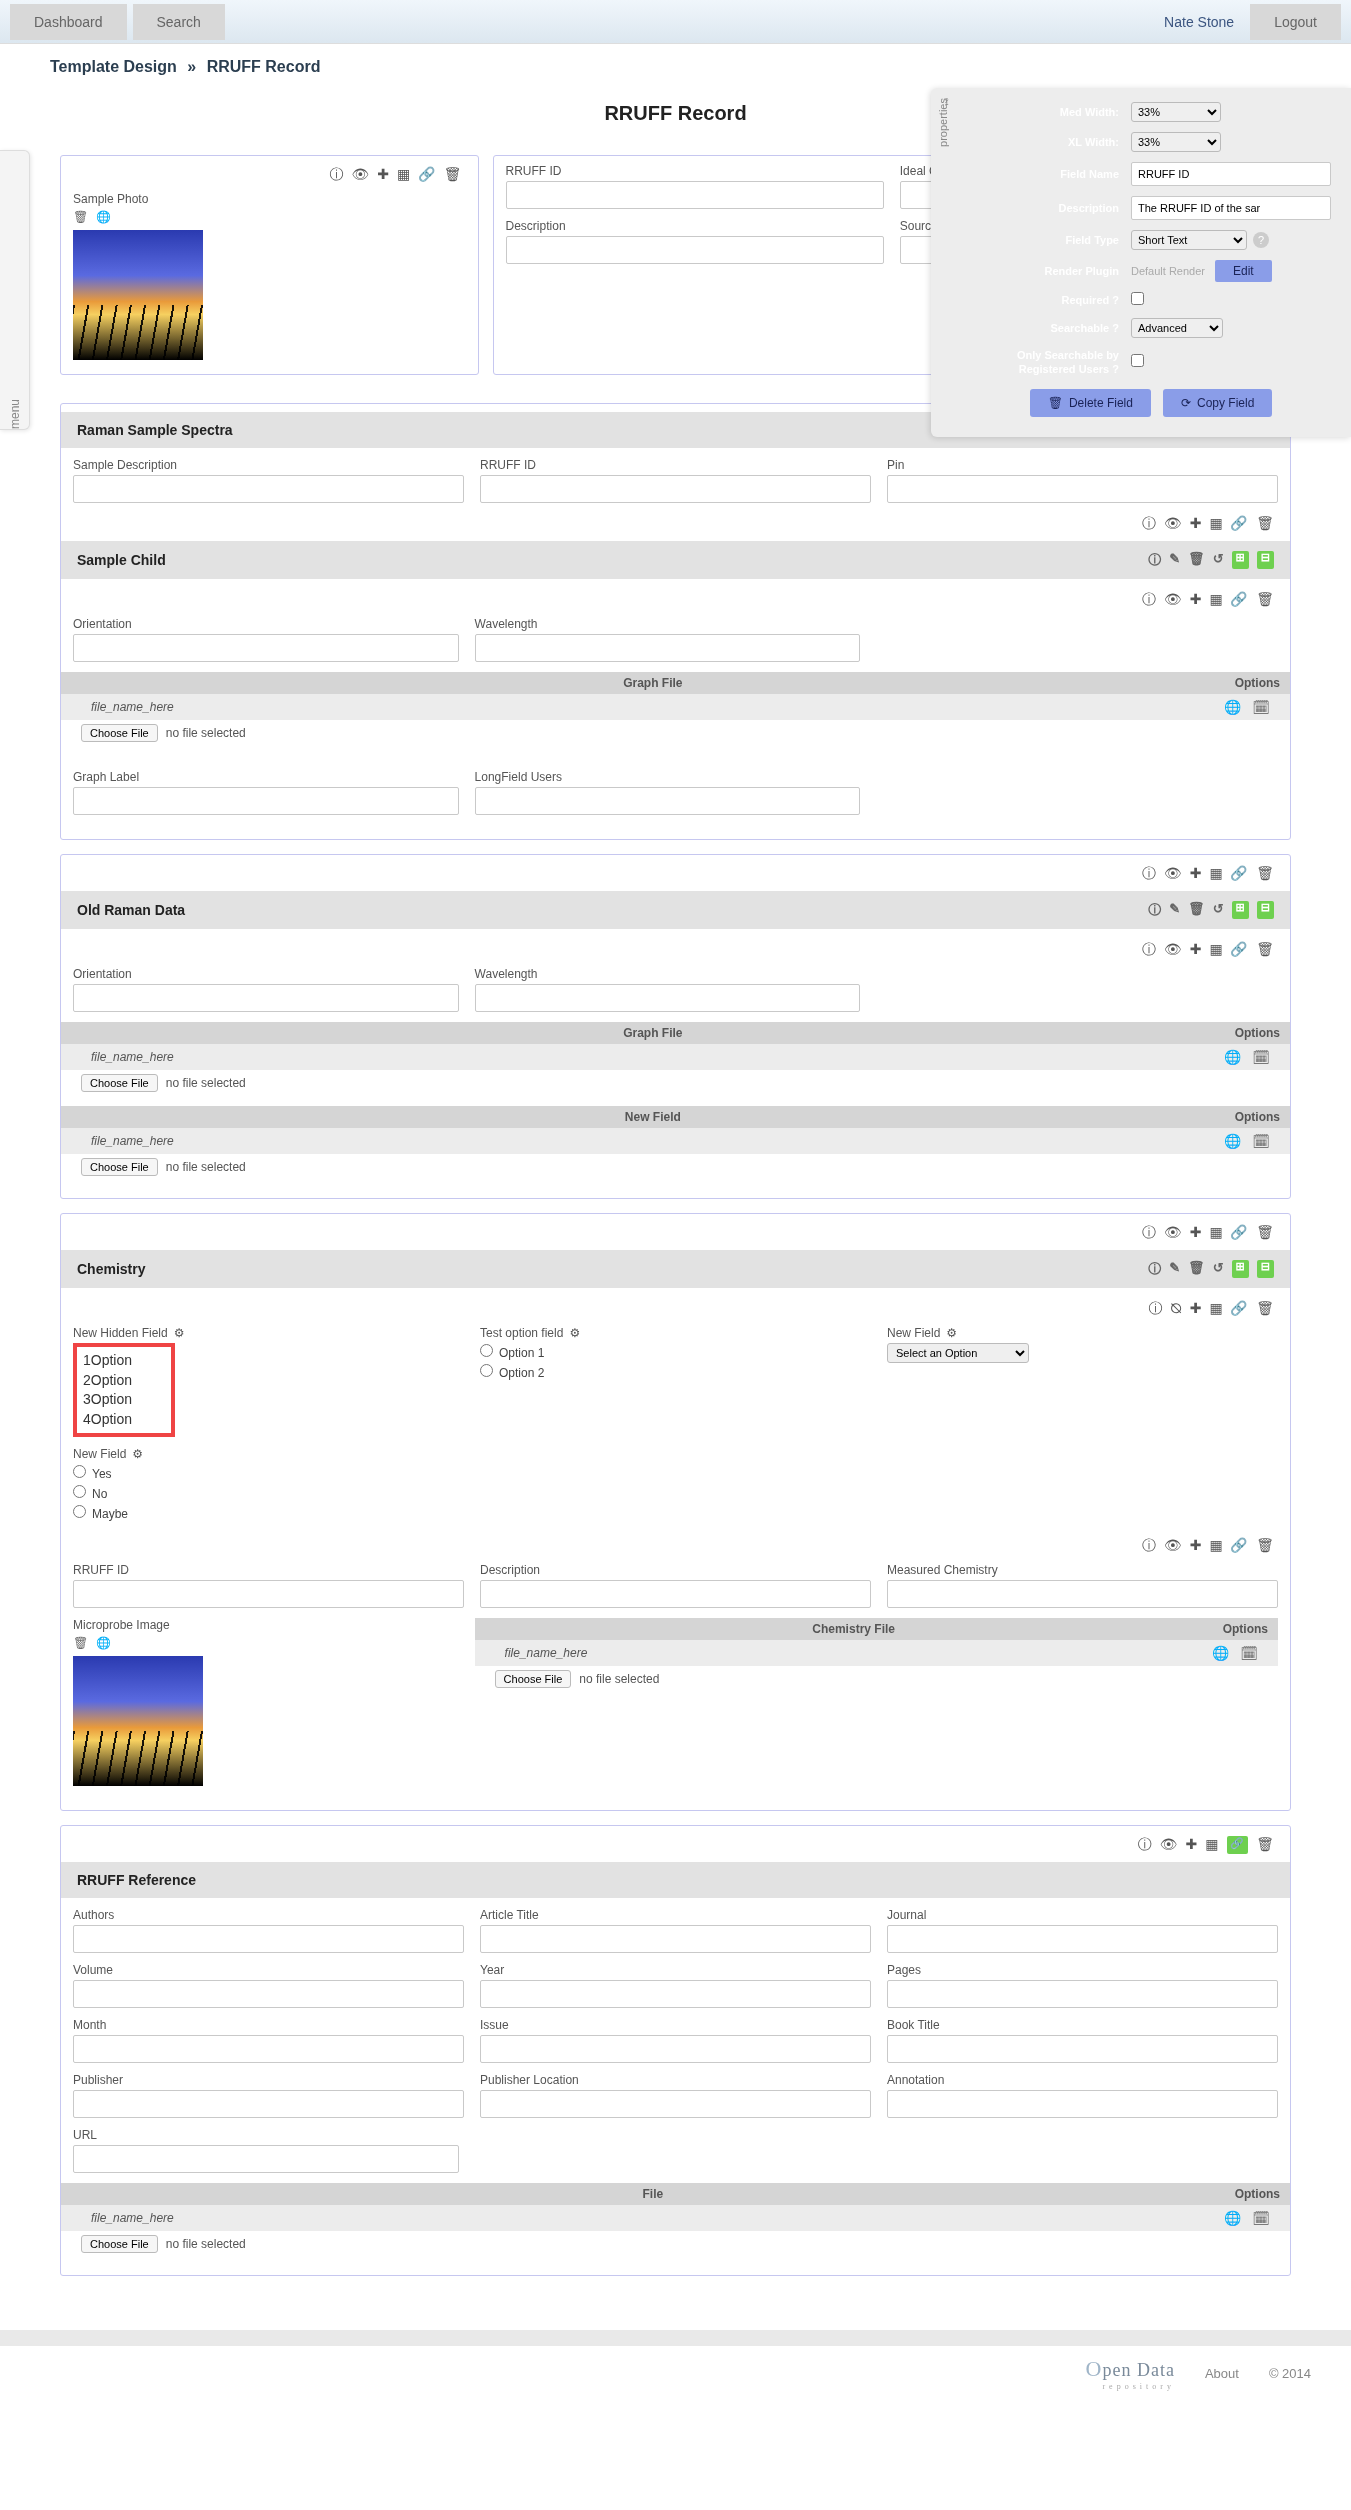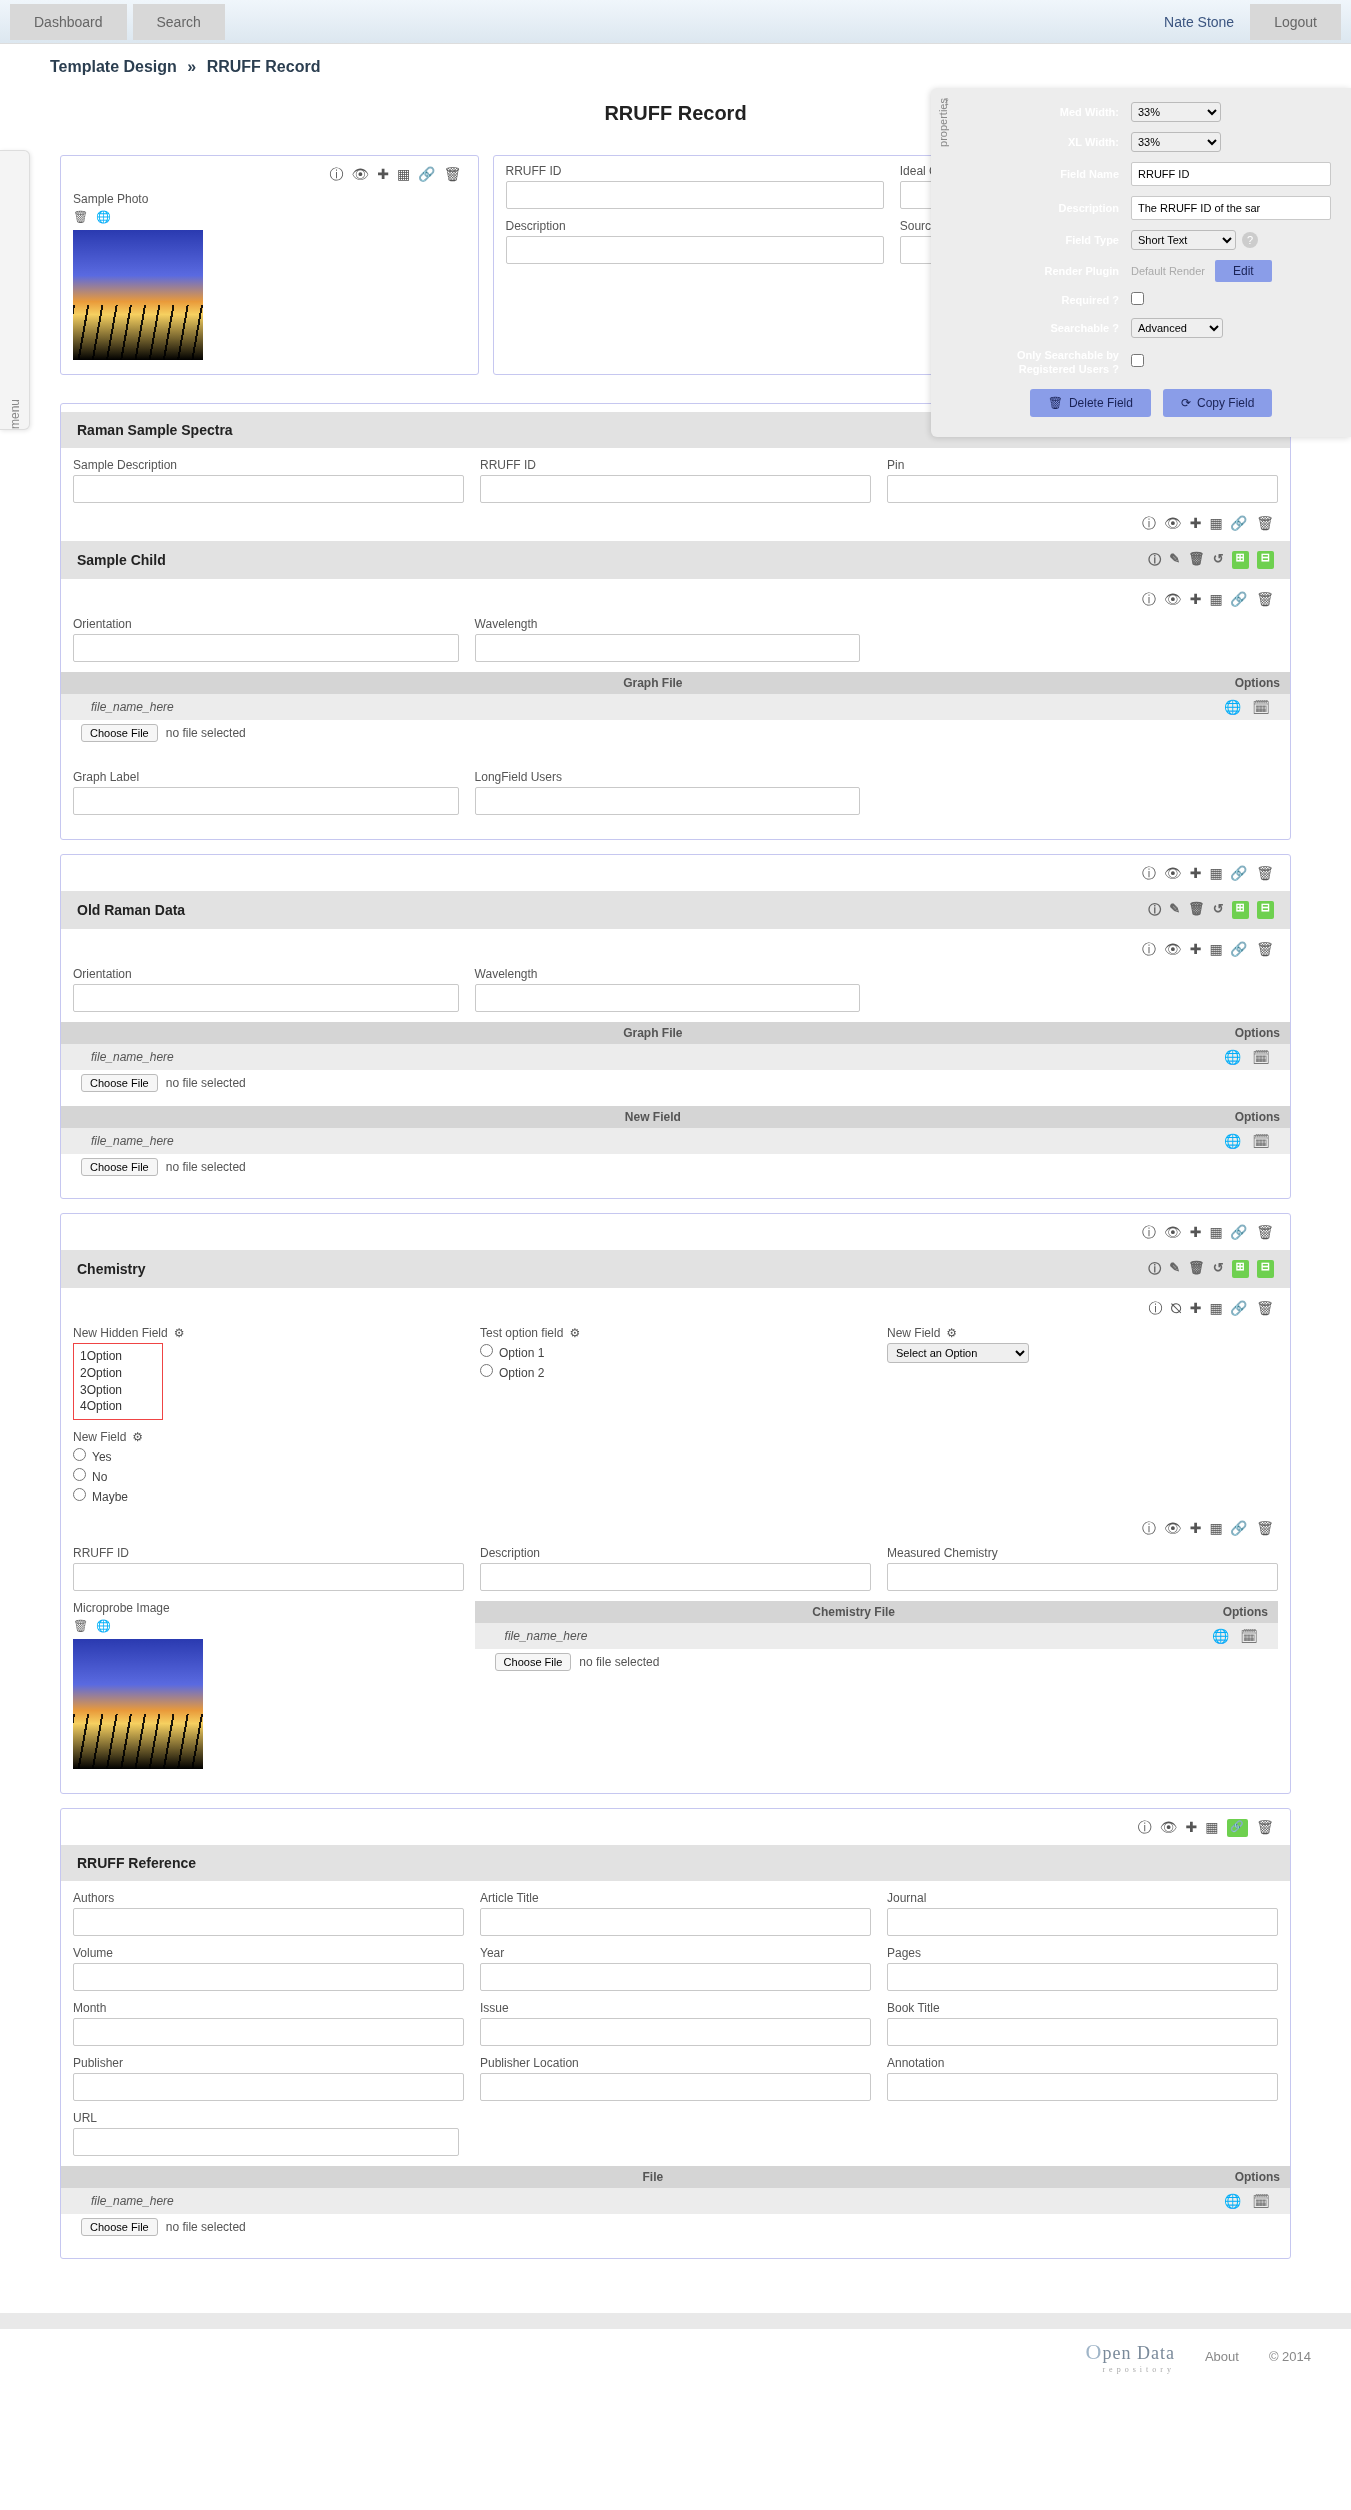--- a/index.html
+++ b/index.html
@@ -51,21 +51,21 @@
 .col.third { flex: 0 0 32%; }
 .fieldlabel { font-size: 12px; color: #555; margin-bottom: 3px; display: flex; align-items: center; gap: 6px; }
 .fieldlabel .gear { cursor: pointer; color: #555; }
 input.tf { width: 100%; height: 28px; border: 1px solid #c9c9c9; border-radius: 2px; padding: 0 6px; font-size: 12px; }
 .sglabel { color:#555; font-size:12px; margin-bottom:4px; }
 .photo { width: 130px; height: 130px; background: linear-gradient(to bottom, #2a3ab0 0%, #5a6ae0 35%, #e99a3a 55%, #f6d060 65%, #000 100%); margin-top: 6px; position: relative; overflow:hidden; }
 .photo::after { content: ""; position: absolute; bottom: 0; left: 0; right: 0; height: 55px; background: repeating-linear-gradient(100deg, rgba(0,0,0,.9) 0 2px, transparent 2px 14px); }
 .photoicons { display:flex; gap:8px; margin-top:4px; color:#7b7fe0; }
 .photoicons .ico { cursor:pointer; }
 
-.listbox { border:1px solid #ef4444; padding:4px 6px; width:90px; font-size:12px; line-height:1.4; }
+.listbox { border:4px solid #ef4444; padding:4px 6px; width:102px; font-size:14px; line-height:1.4; }
 .radio { display:block; margin:4px 0; color:#444; }
 .radio input { margin-right:6px; }
 
 select.sel { border:1px solid #bbb; font-size:11px; padding:2px 4px; background:#efefef; border-radius:3px; }
 
 
 .propspanel { position: absolute; top: 88px; right: 0; width: 420px; background: #ededed; border-radius: 6px 0 0 6px; padding: 14px 20px 20px 40px; box-shadow: -1px 1px 6px rgba(0,0,0,.15); z-index: 50; }
 .propspanel .tab { position: absolute; left: 6px; top: 10px; writing-mode: vertical-rl; transform: rotate(180deg); font-size: 11px; color: #888; }
 .propspanel .pin { position: absolute; left: 14px; top: 8px; font-size: 10px; color: #666; cursor:pointer; }
 .propspanel .prow { display: flex; align-items: center; margin-bottom: 10px; }
@@ -128,21 +128,21 @@
   <div class="prow">
       <div class="plabel">Field Name</div>
       <div class="pval"><input type="text" value="RRUFF ID" style=""></div>
     </div>
   <div class="prow">
       <div class="plabel">Description</div>
       <div class="pval"><input type="text" value="The RRUFF ID of the sar" style=""></div>
     </div>
   <div class="prow">
       <div class="plabel">Field Type</div>
-      <div class="pval"><select class="sel" style="width:105px"><option>Short Text</option></select><span class="qmark">?</span></div>
+      <div class="pval"><select class="sel" style="width:116px"><option>Short Text</option></select><span class="qmark">?</span></div>
     </div>
   <div class="prow">
       <div class="plabel">Render Plugin</div>
       <div class="pval"><span class="muted">Default Render</span><button class="editbtn">Edit</button></div>
     </div>
   <div class="prow">
       <div class="plabel">Required ?</div>
       <div class="pval"><input type="checkbox" style=""></div>
     </div>
   <div class="prow">

